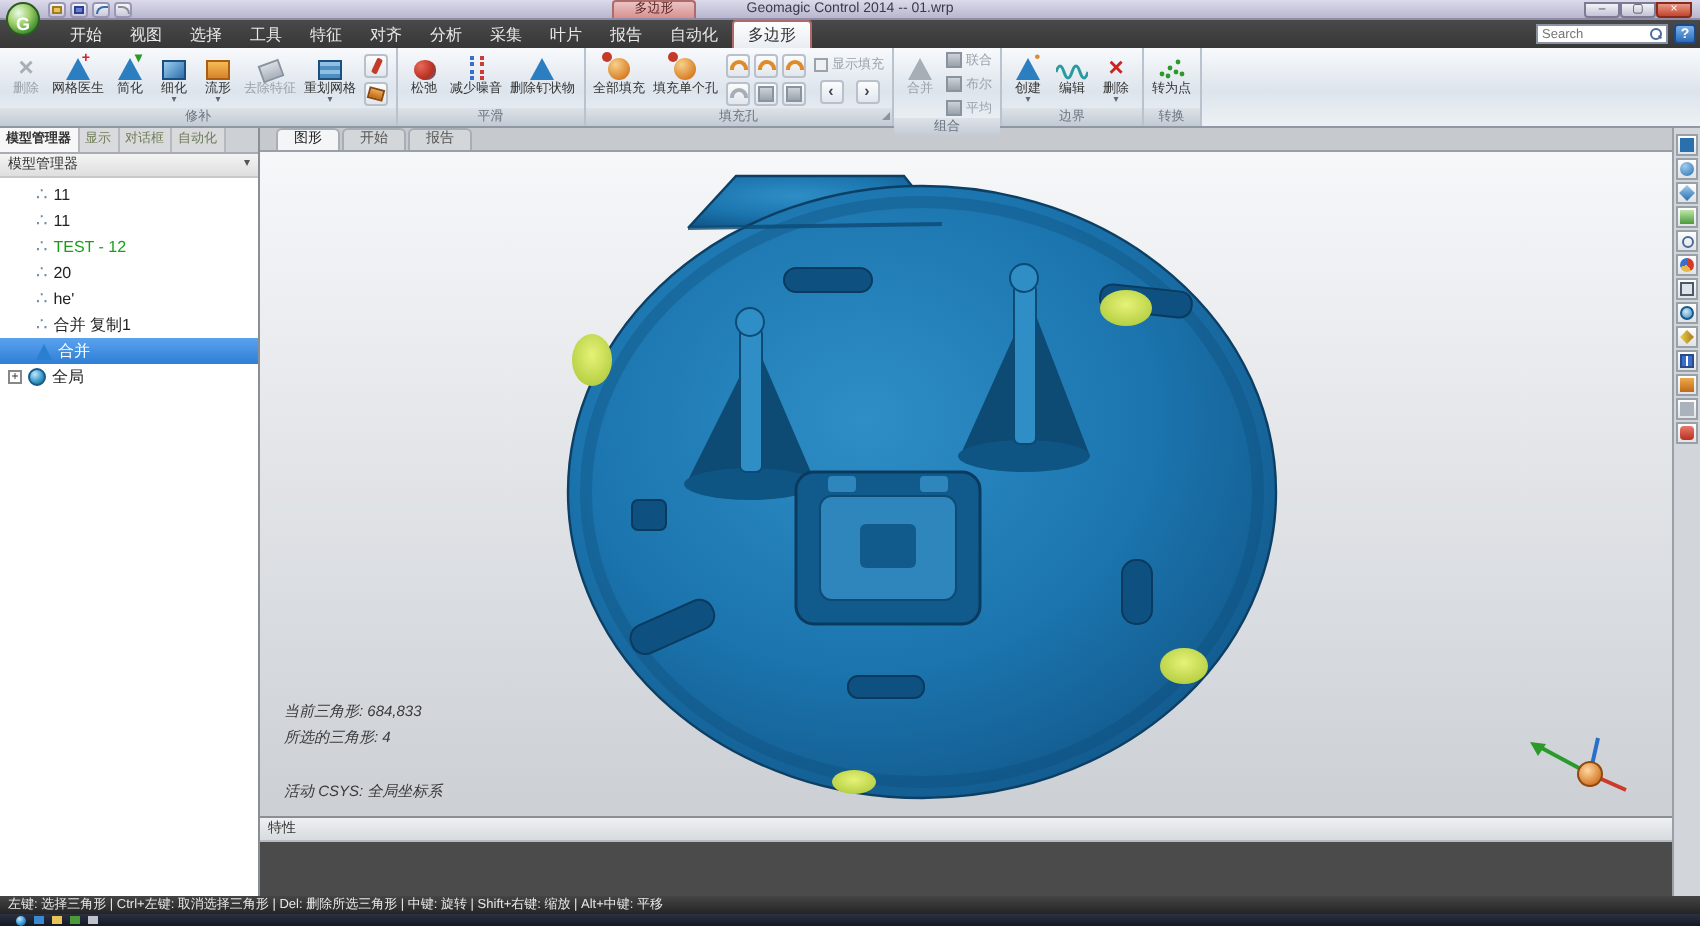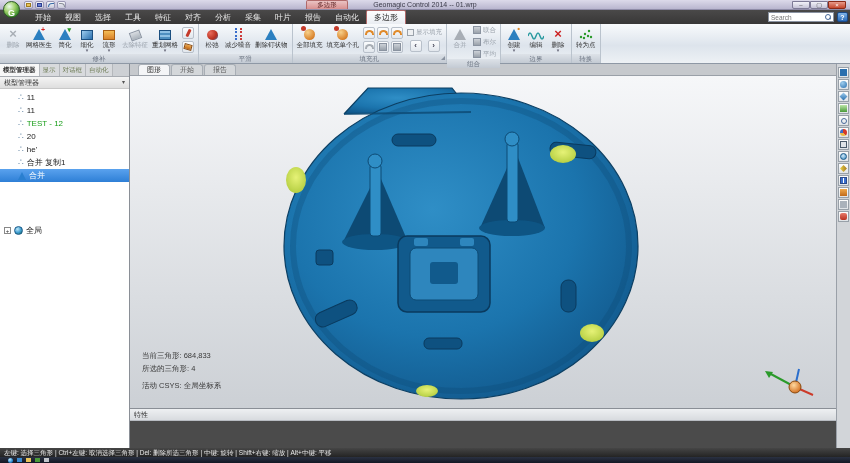--- a/index.html
+++ b/index.html
@@ -85,34 +85,34 @@
   
   .workspace { display:flex; height:384px; background:#c9ccd1; }
   .lpanel { width:130px; background:#fff; border-right:1px solid #8a8f96; display:flex; flex-direction:column; }
   .ltabs { height:13px; background:#cdd0d4; display:flex; border-bottom:1px solid #a8acb2; }
   .ltab { font-size:6.5px; line-height:12px; padding:0 3px; color:#6e7c55; background:#d8dadd; border-right:1px solid #b5b8bc; white-space:nowrap; }
   .ltab.active { background:#f7f7f7; color:#333; font-weight:bold; }
   .lhead { height:12px; background:linear-gradient(#f4f4f4,#dedede); border-bottom:1px solid #c8c8c8; font-size:7px; line-height:11px; padding:0 4px; color:#333; display:flex; justify-content:space-between; align-items:center; }
   .lhead .drop { font-size:6px; color:#555; }
   .tree { flex:1; padding-top:2px; }
   .trow { height:13px; display:flex; align-items:center; gap:3px; padding-left:18px; font-size:8px; color:#222; white-space:nowrap; }
-  .trow.root { padding-left:4px;margin-top:42px; }
+  .trow.root { padding-left:4px; }
   .trow.sel { background:linear-gradient(#5aa2ee,#2e7fd6); color:#fff; }
   .tgreen { color:#1a9e1a; }
   .tico { font-size:9px; line-height:9px; color:#6a8aa8; }
   .meshico { width:0; height:0; border-left:4px solid transparent; border-right:4px solid transparent; border-bottom:8px solid #2a7fd0; }
   .globeico { width:9px; height:9px; border-radius:50%; border:1px solid #1a5a8a; background:radial-gradient(circle at 35% 30%, #bfe8f8, #3a9ad0 55%, #1a6a3a); }
   .exp { width:7px; height:7px; border:1px solid #888; background:#fff; font-size:6px; line-height:6px; text-align:center; color:#333; }
 
   .center { flex:1; display:flex; flex-direction:column; min-width:0; }
   .vtabs { height:12px; background:#c6c9cd; display:flex; gap:1px; padding-left:8px; align-items:flex-end; border-bottom:1px solid #9aa0a8; }
   .vtab { font-size:7px; line-height:10px; padding:0 8px; background:#d4d7da; color:#555; border:1px solid #a8aeb5; border-bottom:none; border-radius:3px 3px 0 0; }
   .vtab.active { background:#f4f5f7; color:#222; }
   .viewport { position:relative; height:332px; background:linear-gradient(#f6f7f9,#ccd0d5); overflow:hidden; }
-  .vinfo { position:absolute; left:12px; bottom:16px; font-size:7.5px; color:#3a3a3a; line-height:13px; }
+  .vinfo { position:absolute; left:12px; bottom:6px; font-size:7.5px; color:#3a3a3a; line-height:13px;font-style:italic; }
   .bpanel { height:40px; display:flex; flex-direction:column; border-top:1px solid #8a8f96; }
   .bhead { height:12px; background:linear-gradient(#eef0f2,#d8dbdf); border-bottom:1px solid #b8bcc2; font-size:7px; line-height:11px; padding:0 4px; color:#333; }
   .bbody { flex:1; background:#4b4b4b; }
 
   .rtools { width:14px; background:#d2d5d9; border-left:1px solid #9aa0a8; display:flex; flex-direction:column; align-items:center; padding-top:3px; gap:1px; }
   .rtb { width:11px; height:11px; border:1px solid #98a0a8; background:linear-gradient(#fdfdfd,#dfe3e7); display:flex; align-items:center; justify-content:center; }
   .gi { width:7px; height:7px; }
   .gi1 { background:#2a6fae; } .gi2 { border-radius:50%; background:radial-gradient(circle at 35% 30%, #9ecdee, #2a6fae); }
   .gi3 { background:linear-gradient(135deg,#9ecdee,#2a6fae); transform:rotate(45deg) scale(.8); }
   .gi4 { background:linear-gradient(#bde6a8,#4a9a3a); }
@@ -539,21 +539,21 @@
             <path d="M-30 2 L-22 3 L-26 9 Z" fill="#2a9a2a"></path>
             <line x1="0" y1="18" x2="18" y2="26" stroke="#cc3a2a" stroke-width="2"></line>
             <line x1="0" y1="18" x2="4" y2="0" stroke="#2a6ecc" stroke-width="2"></line>
             <circle cx="0" cy="18" r="6" fill="url(#gOrb)" stroke="#8a4a10"></circle>
           </g>
         </svg>
 
         <div class="vinfo">
           <div>当前三角形: 684,833</div>
           <div>所选的三角形: 4</div>
-          <div style="margin-top:4px;">活动 CSYS: 全局坐标系</div>
+          <div style="margin-top:14px;">活动 CSYS: 全局坐标系</div>
         </div>
       </div>
 
       <div class="bpanel">
         <div class="bhead">特性</div>
         <div class="bbody"></div>
       </div>
     </div>
 
     <div class="rtools">

